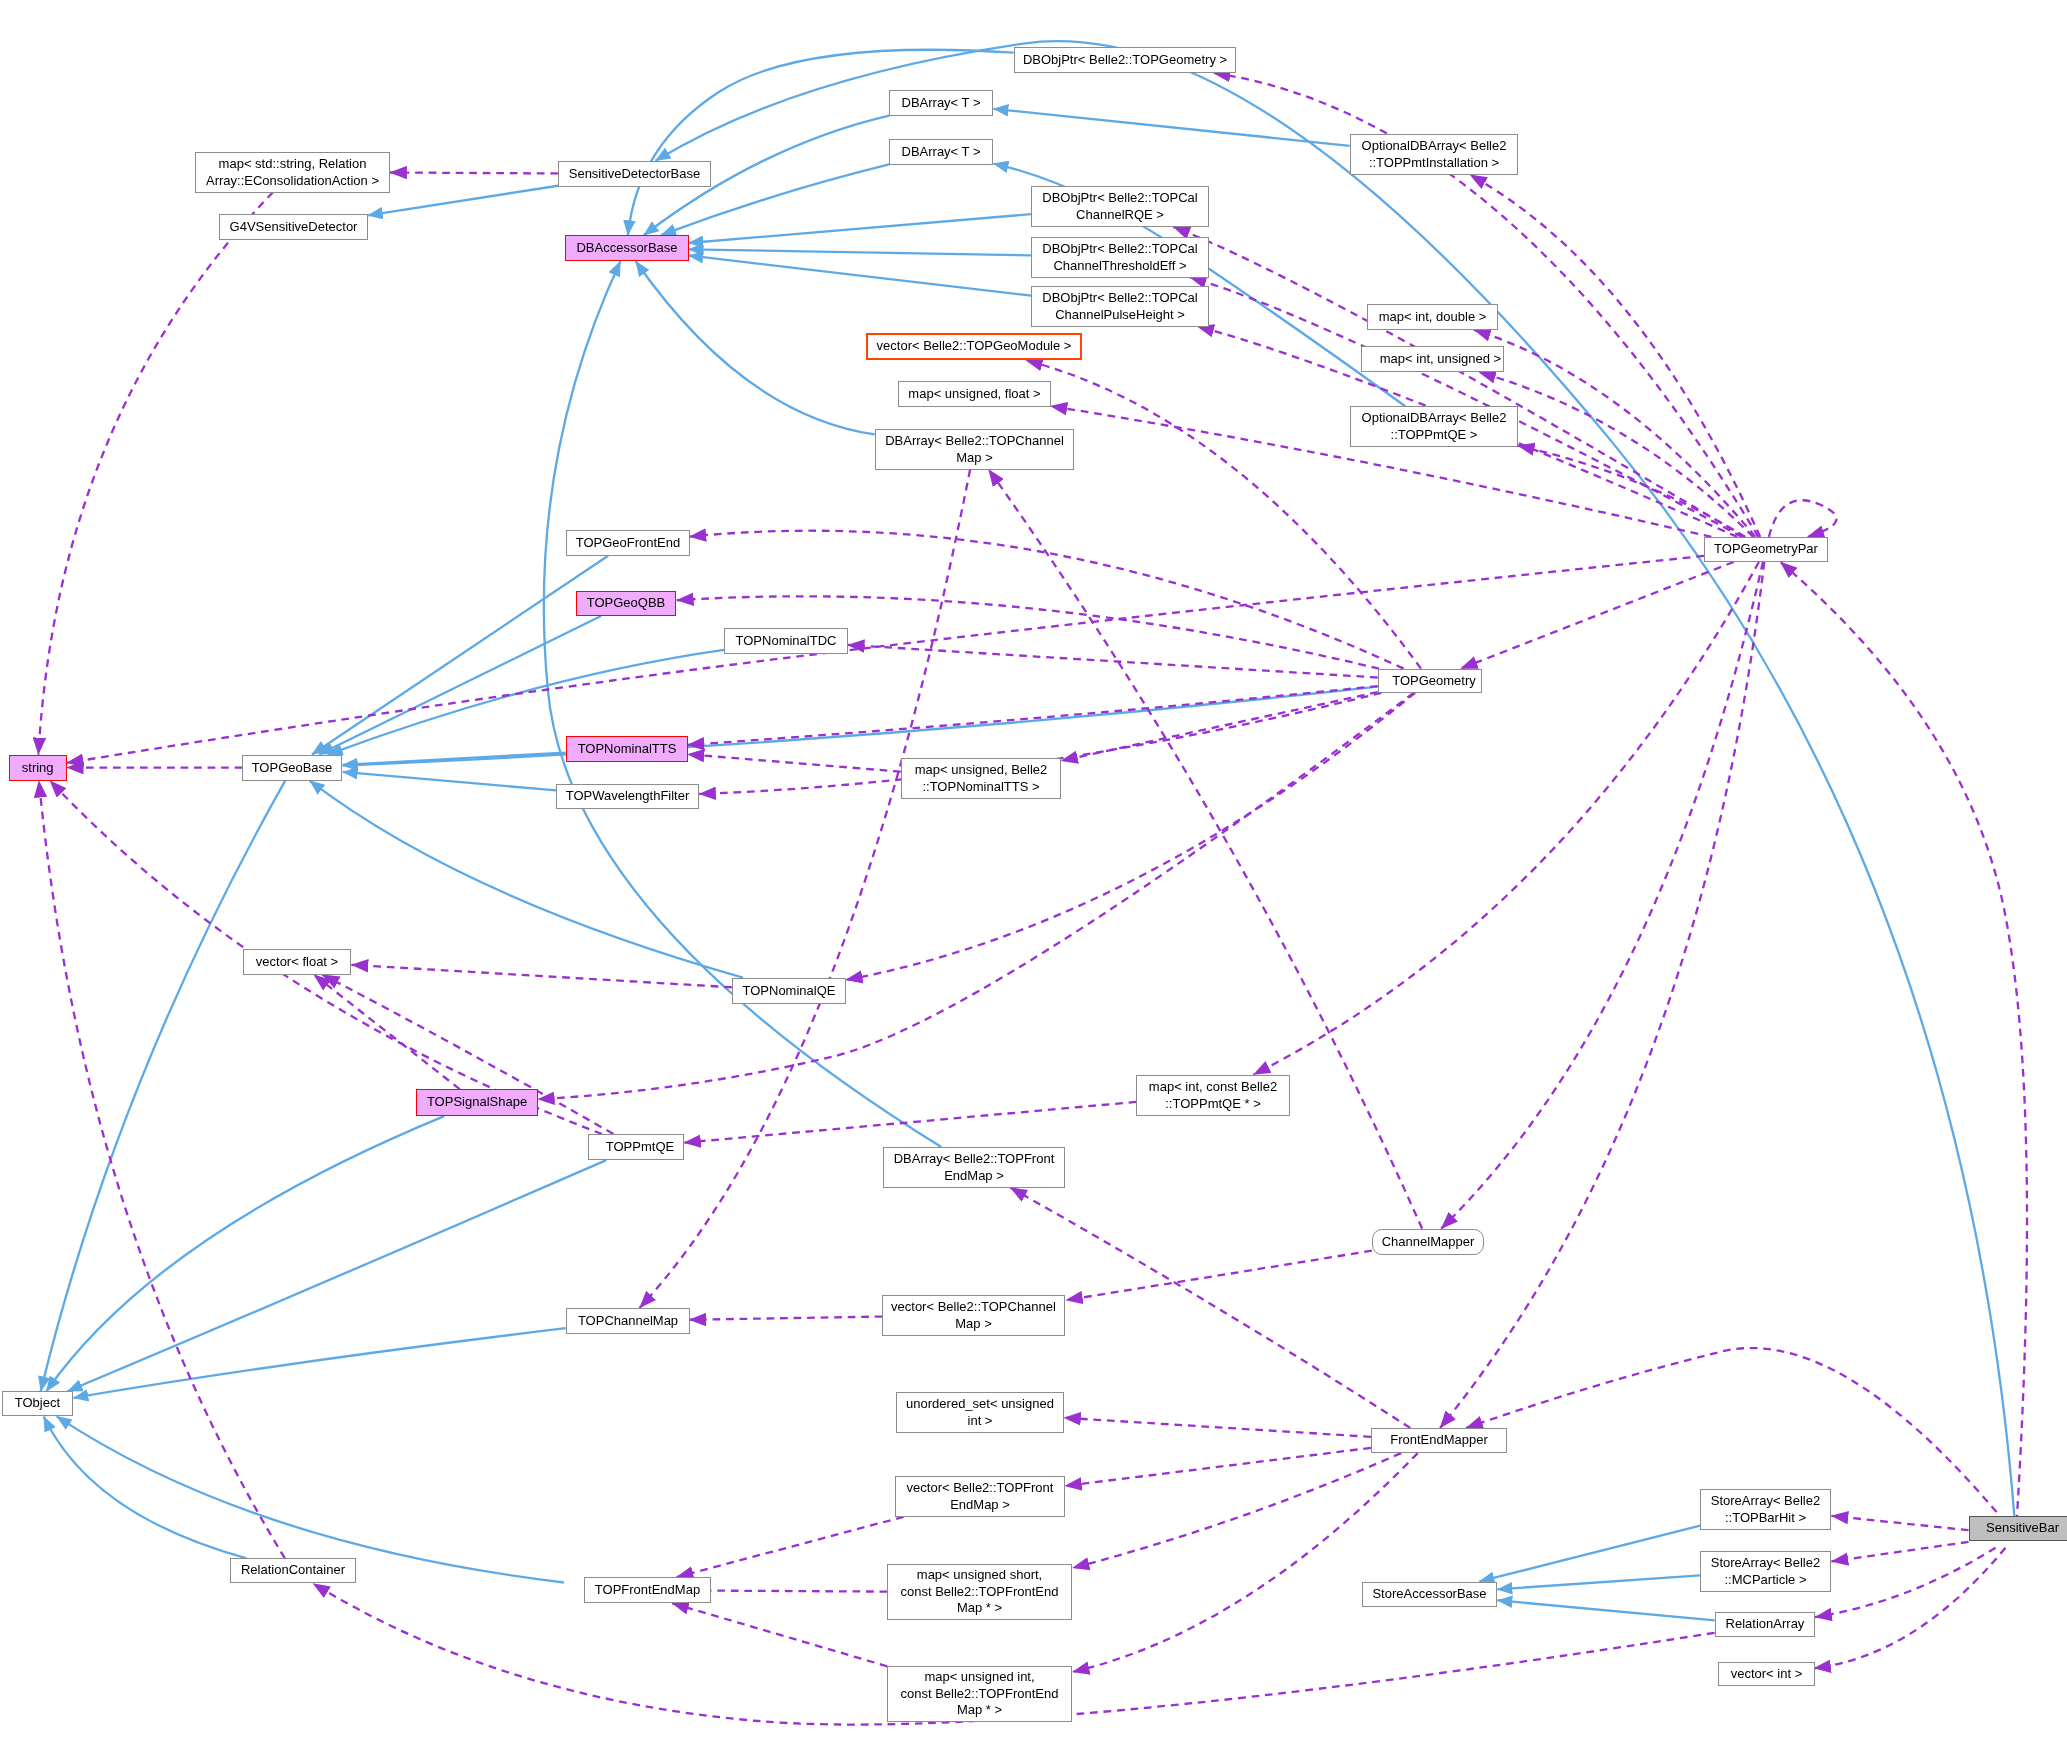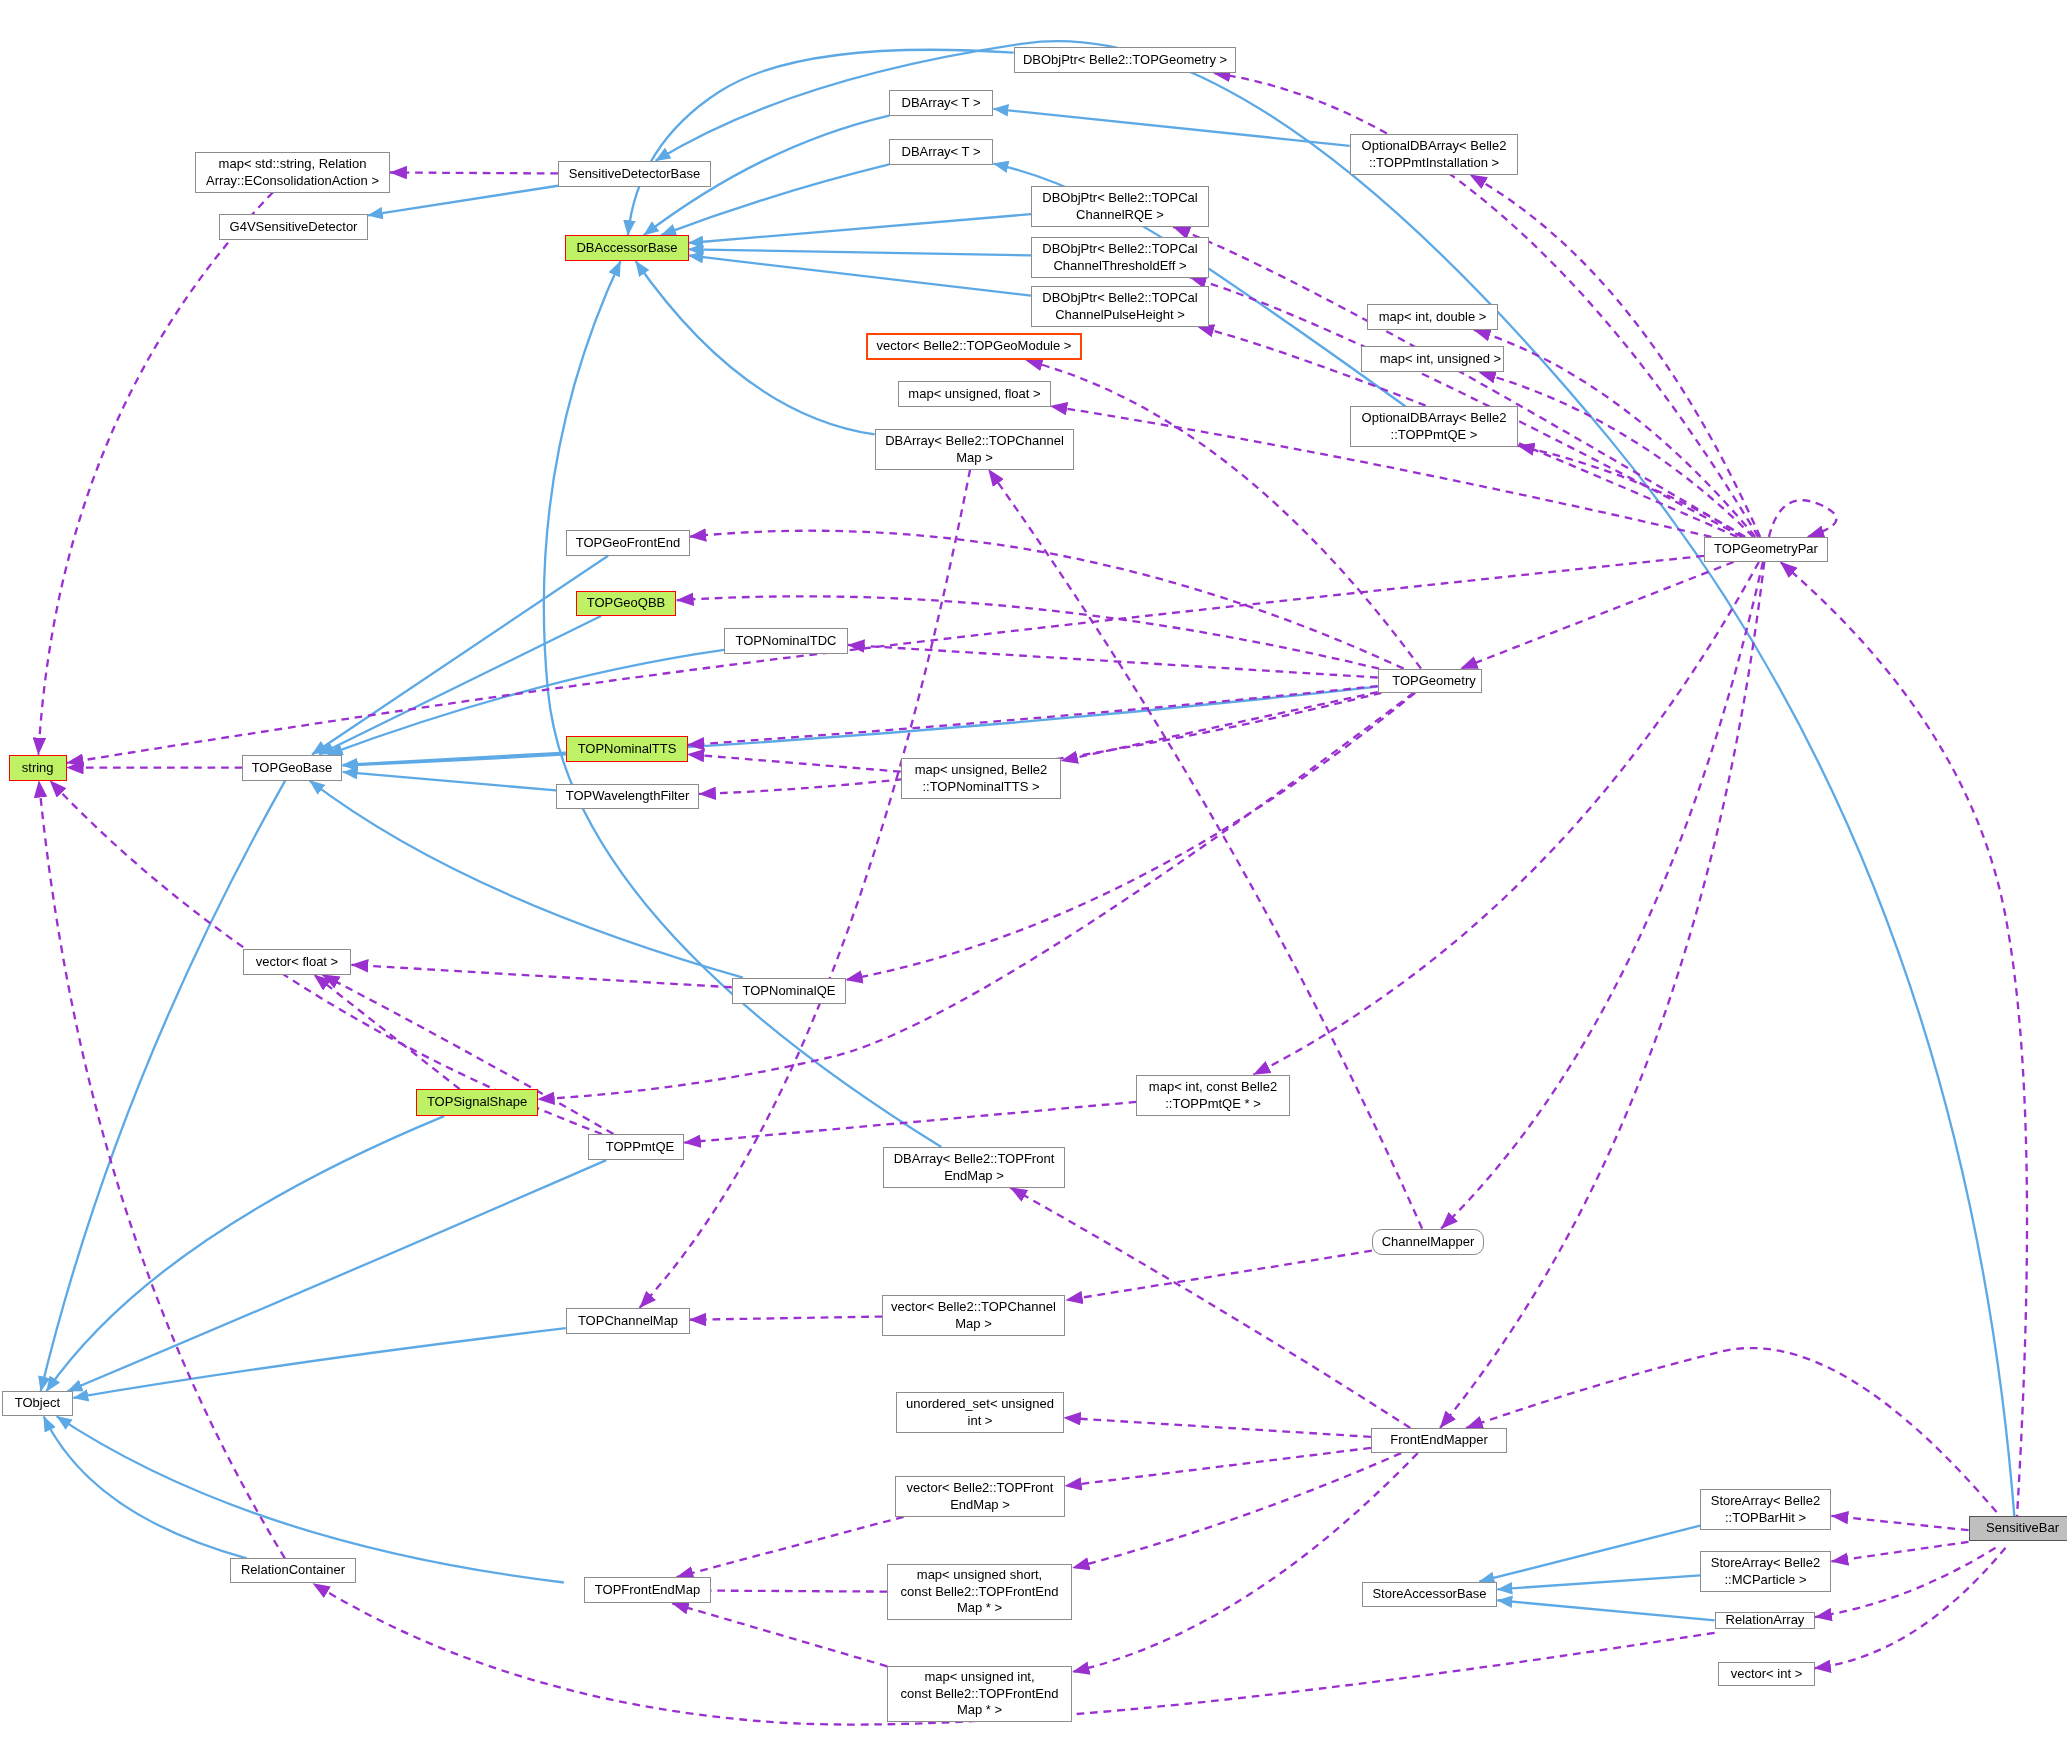--- a/index.html
+++ b/index.html
@@ -3,21 +3,21 @@
 <meta charset="utf-8">
 <style>
   html,body{margin:0;padding:0;background:#fff;}
   .canvas{position:relative;width:2067px;height:1765px;background:#ffffff;
           font-family:"Liberation Sans","DejaVu Sans",sans-serif;overflow:hidden;}
   #edges{position:absolute;left:0;top:0;width:2067px;height:1765px;}
   .node{position:absolute;display:flex;align-items:center;justify-content:center;
         text-align:center;background:#ffffff;border:1.4px solid #8c8c8c;color:#000;
         font-size:13px;line-height:1.28;white-space:pre-line;box-sizing:border-box;
         cursor:pointer;z-index:2;}
-  .node.red{border:1.9px solid #ff0000;background:#bef264;}
+  .node.red{border:1.9px solid #ff0000;background:#f0abfc;}
   .node.orange{border:2.4px solid #ff4500;background:#ffffff;}
   .node.focus{background:#bfbfbf;border:1.4px solid #555555;}
   path.edge-i{fill:none;stroke:#5da9e6;stroke-width:2.4;}
   path.edge-u{fill:none;stroke:#9a30d0;stroke-width:2.4;stroke-dasharray:8 6;}
 </style>
 </head>
 <body>
 
 <div class="canvas">
   <svg id="edges" xmlns="http://www.w3.org/2000/svg" viewBox="0 0 2141 1828">
@@ -174,17 +174,17 @@
 const Belle2::TOPFrontEnd
 Map * &gt;</div>
       <div class="node" style="left: 1.9px; top: 1391px; width: 71px; height: 25px;">TObject</div>
       <div class="node" style="left: 230px; top: 1558px; width: 126px; height: 25px;">RelationContainer</div>
       <div class="node" style="left: 1700px; top: 1489px; width: 131px; height: 41px;">StoreArray&lt; Belle2
 ::TOPBarHit &gt;</div>
       <div class="node focus" style="left: 1969px; top: 1516px; width: 107px; height: 25px;">SensitiveBar</div>
       <div class="node" style="left: 1700px; top: 1551px; width: 131px; height: 41px;">StoreArray&lt; Belle2
 ::MCParticle &gt;</div>
       <div class="node" style="left: 1362px; top: 1582px; width: 135px; height: 25px;">StoreAccessorBase</div>
-      <div class="node" style="left: 1715px; top: 1612px; width: 100px; height: 17px; text-align: center;">RelationArray</div>
+      <div class="node" style="left: 1715px; top: 1612px; width: 100px; height: 25px; text-align: center;">RelationArray</div>
       <div class="node" style="left: 1718px; top: 1662px; width: 97px; height: 24px;">vector&lt; int &gt;</div>
     </div>
 </div>
 
 
 </body></html>

